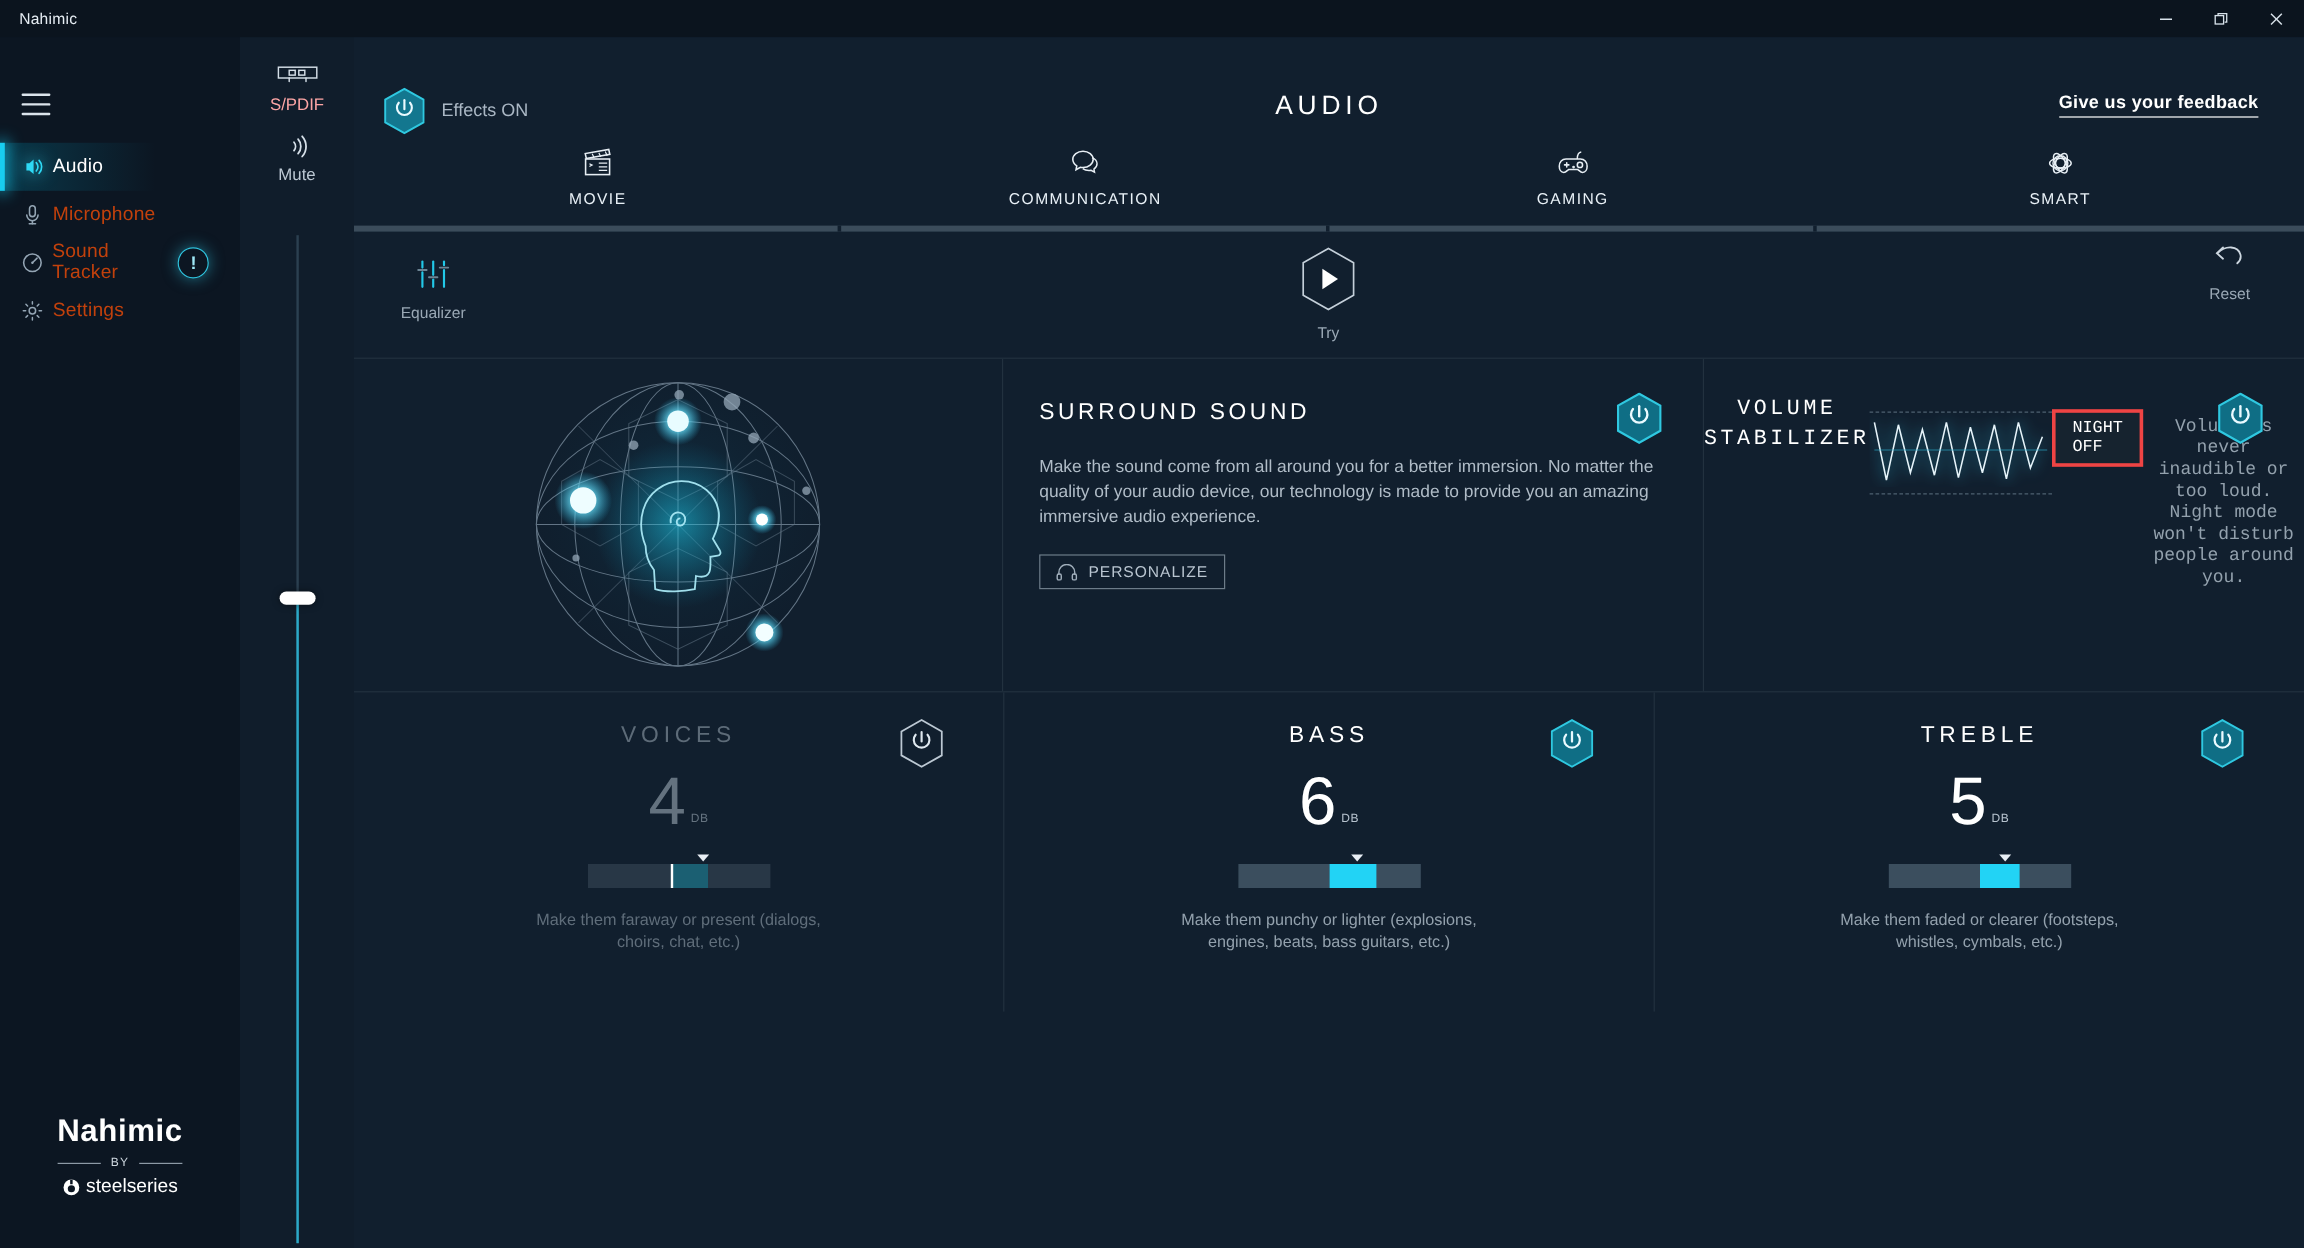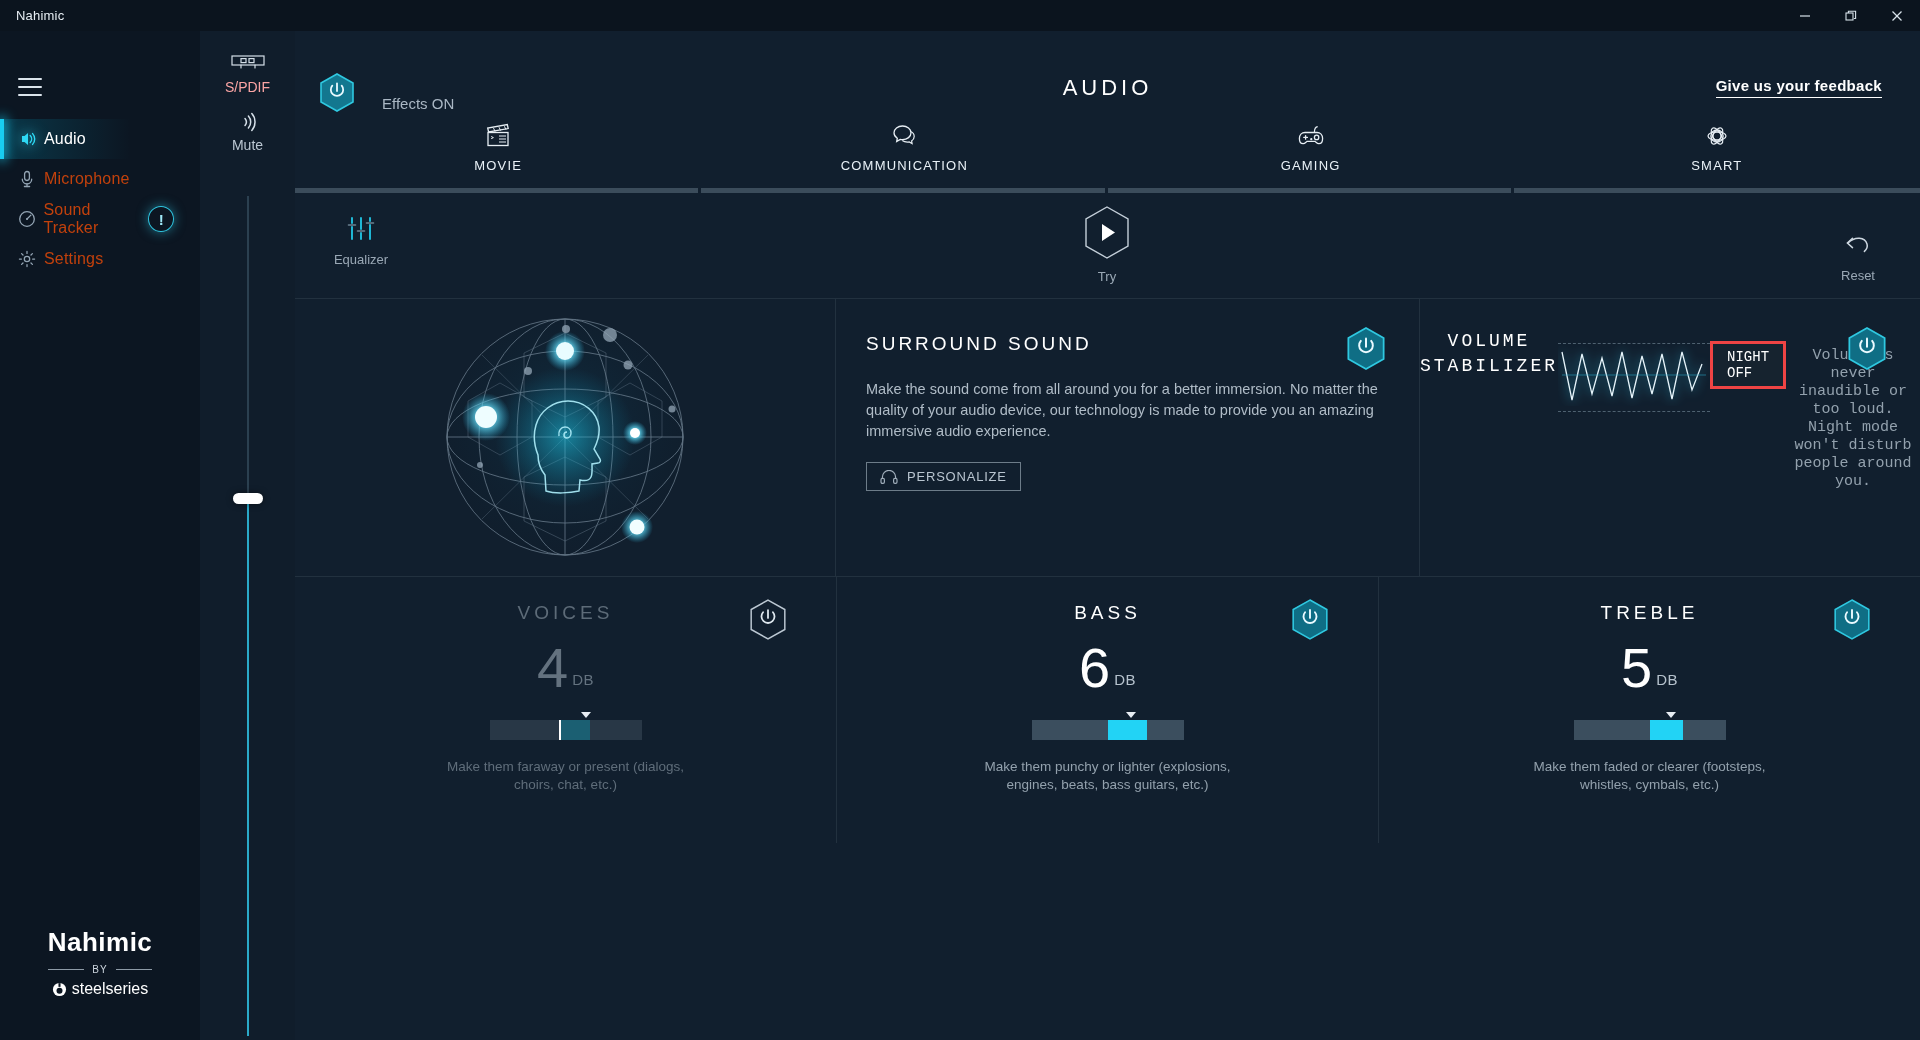--- a/index.html
+++ b/index.html
@@ -69,21 +69,21 @@
   .vol-knob{ position:absolute; width:30px; height:11px; border-radius:6px; background:#fff;
              left:33px; box-shadow:0 0 6px rgba(0,0,0,.5); }
 
   
   .main{ position:absolute; left:295px; top:31px; width:1625px; height:1009px;
          background:#111f2e; }
 
   .topbar{ position:relative; height:60px; }
   .hexbtn{ position:relative; display:inline-block; }
   .hex{ width:34px; height:39px; display:block; }
-  .effects{ position:absolute; left:25px; top:42px; display:flex; align-items:flex-end; gap:28px; }
+  .effects{ position:absolute; left:25px; top:42px; display:flex; align-items:center; gap:14px; }
   .effects-lbl{ font-size:15px; color:#aab7c4; }
   .audio-title{ position:absolute; left:0; top:44px; width:1625px; text-align:center;
                 font-size:22px; letter-spacing:4px; color:#ffffff; }
   .feedback{ position:absolute; right:38px; top:46px; font-size:15px; color:#ffffff;
              font-weight:bold; border-bottom:1.6px solid #ffffff; padding-bottom:3px;
              letter-spacing:.3px; }
 
   
   .tabs{ position:absolute; left:0; top:84px; width:1625px; height:78px; display:flex; }
   .tab{ position:relative; flex:1; display:flex; flex-direction:column; align-items:center;
@@ -97,21 +97,21 @@
             background:#3b4c5b; }
   .tab.active .tab-bar{ background:#22d3f5; box-shadow:0 0 10px rgba(34,211,245,.9); }
   .tab-sep{ position:absolute; right:0; bottom:0; width:3px; height:5px; background:#111f2e; }
 
   
   .actionrow{ position:absolute; left:0; top:162px; width:1625px; height:105px; }
   .act{ position:absolute; text-align:center; }
   .act-lbl{ font-size:13px; color:#9aa8b5; margin-top:5px; }
   .act.eq{ left:16px; top:22px; width:100px; }
   .act.try{ left:762px; top:12px; width:100px; }
-  .act.reset{ right:12px; top:40px; width:100px; }
+  .act.reset{ right:12px; top:8px; width:100px; }
 
   
   .panelgrid{ position:absolute; left:0; top:267px; width:1625px; }
   .row1{ display:flex; height:278px; border-top:1px solid #22313f; }
   .row2{ display:flex; height:267px; border-top:1px solid #22313f; }
   .vsep{ width:1px; background:#22313f; }
 
   .sphere-cell{ width:540px; display:flex; align-items:center; justify-content:center; }
 
   .surround{ flex:1; padding:34px 40px 0 30px; position:relative; }
@@ -136,21 +136,21 @@
   .st-desc{ margin-top:18px; font-size:15px; line-height:18px; color:#93a1ad;
             text-align:center; width:280px; }
 
   .eqpanel{ flex:1; position:relative; display:flex; flex-direction:column;
             align-items:center; padding-top:25px; }
   .eq-title{ font-size:19px; letter-spacing:4px; color:#ffffff; }
   .eq-title.dim{ color:#5d6b78; }
   .eq-val{ margin-top:20px; display:flex; align-items:flex-end; }
   .eq-num{ font-size:56px; line-height:48px; color:#ffffff; font-weight:300; }
   .eq-num.dim{ color:#64727f; }
-  .eq-db{ font-size:15px; color:#b6c2cd; margin-left:4px; margin-bottom:4px; letter-spacing:.5px; }
+  .eq-db{ font-size:10px; color:#b6c2cd; margin-left:4px; margin-bottom:4px; letter-spacing:.5px; }
   .eq-db.dim{ color:#64727f; }
   .eq-slider{ margin-top:28px; position:relative; width:152px; height:20px;
               background:#3b4e5e; }
   .eq-slider.dim{ background:#283746; }
   .eq-fill{ position:absolute; top:0; height:20px; background:#22d3f5; }
   .eq-fill.dim{ background:#1b5f72; }
   .eq-cursor{ position:absolute; top:0; width:2px; height:20px; background:#ffffff; }
   .eq-caret{ position:absolute; top:-8px; width:0; height:0;
              border-left:5px solid transparent; border-right:5px solid transparent;
              border-top:6px solid #e8eef4; }

